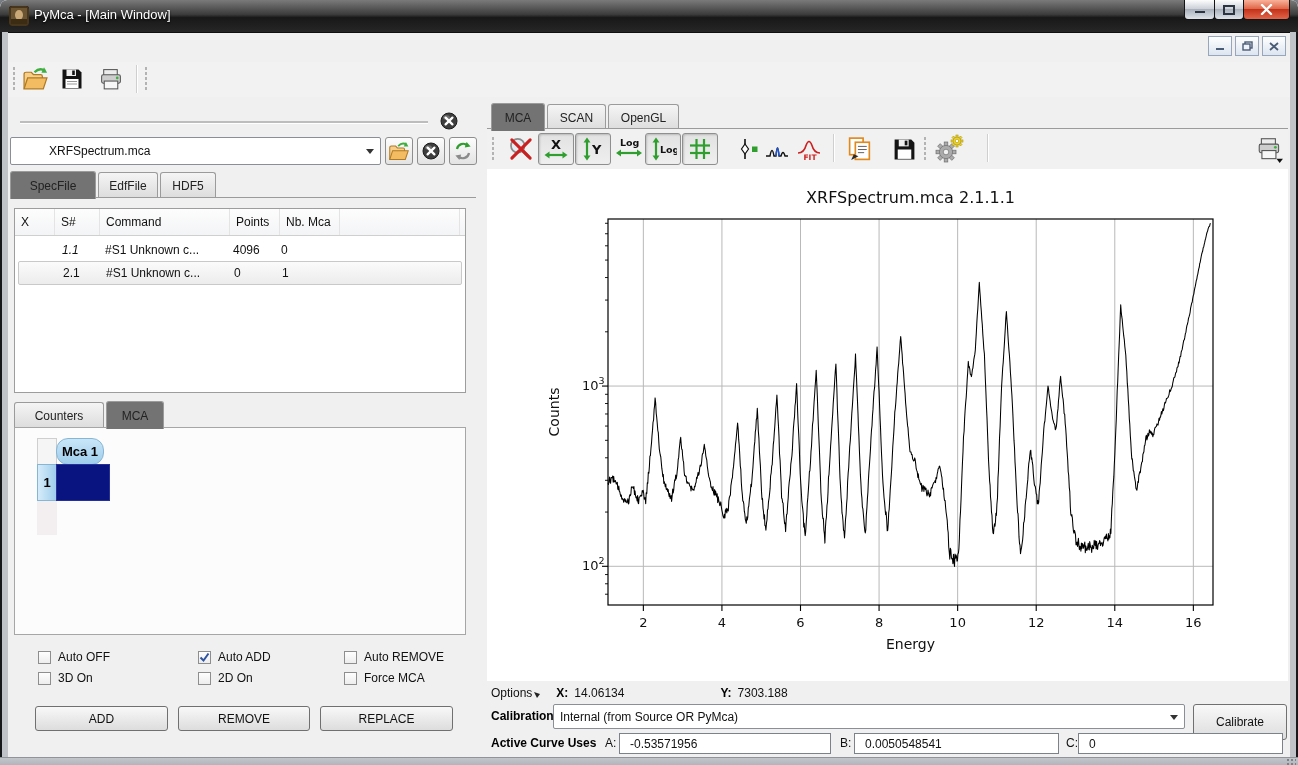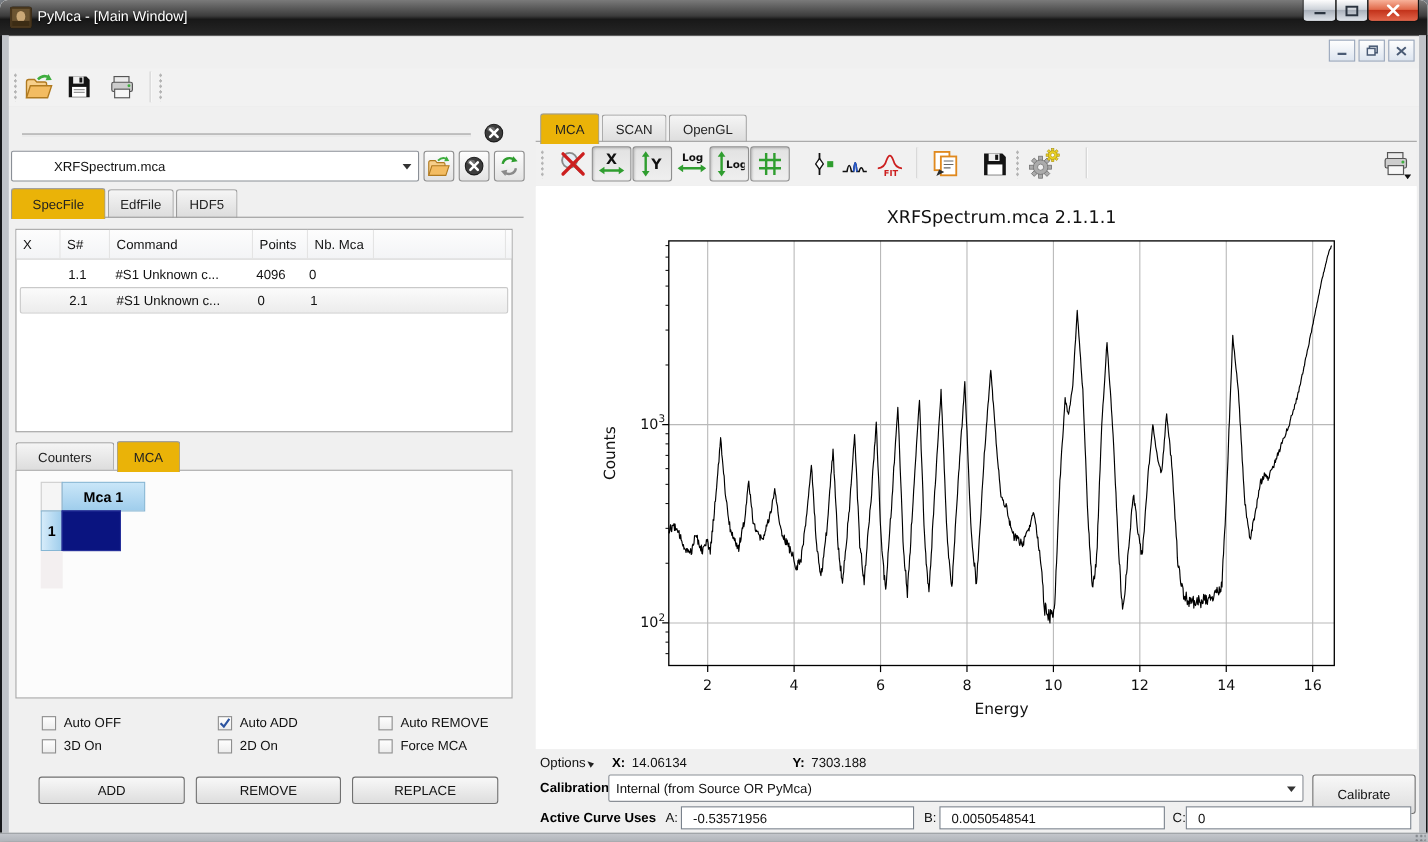--- a/index.html
+++ b/index.html
@@ -20,21 +20,21 @@
   .toolbar{left:8px;top:62px;width:1282px;height:35px;background:#f2f2f2;border-bottom:1px solid #dcdcdc;}
   .tb-handle{width:4px;height:26px;top:4px;background-image:radial-gradient(#b3b3b3 1px,transparent 1.2px);background-size:4px 5px;}
   .tb-sep{width:1px;height:28px;top:3px;background:#cfcfcf;border-right:1px solid #fff;}
   
   .client{left:8px;top:97px;width:1282px;height:660px;background:#f0f0f0;}
   .frame-bottom{left:0;top:757px;width:1298px;height:8px;background:linear-gradient(#c3c6cb,#aeb2b8);border-top:1px solid #909499;border-bottom:2px solid #17181a;}
   .frame-left{left:0;top:32px;width:8px;height:725px;background:linear-gradient(90deg,#17181a 0,#17181a 2px,#c0c3c8 2px);}
   .frame-right{left:1290px;top:32px;width:8px;height:725px;background:linear-gradient(270deg,#17181a 0,#17181a 2px,#c0c3c8 2px);}
   
   .tab{box-sizing:border-box;height:26px;border:1px solid #9b9b9b;border-bottom:none;border-radius:3px 3px 0 0;background:linear-gradient(#f5f5f5,#dcdcdc);font-size:12px;color:#222;display:inline-flex;align-items:center;justify-content:center;margin-right:2px;position:relative;}
-  .tab.active{background:#eab308;height:28px;z-index:3;}
+  .tab.active{background:#737373;height:28px;z-index:3;}
   .tabline{height:1px;background:#9b9b9b;}
   .combo{box-sizing:border-box;border:1px solid #8a8f96;background:#fff;border-radius:2px;font-size:12px;color:#111;display:flex;align-items:center;padding:0 22px 0 6px;position:relative;}
   .combo .arrow{position:absolute;right:6px;top:50%;margin-top:-2px;width:0;height:0;border-left:4px solid transparent;border-right:4px solid transparent;border-top:5px solid #333;}
   .btn3d{box-sizing:border-box;border:1px solid #8e8e8e;border-radius:3px;background:linear-gradient(#fdfdfd,#e3e3e3);display:flex;align-items:center;justify-content:center;}
   .pushbtn{box-sizing:border-box;border:1px solid #707070;border-radius:3px;background:linear-gradient(#f8f8f8,#dddddd);font-size:12px;color:#111;display:flex;align-items:center;justify-content:center;}
   .tool-btn{box-sizing:border-box;width:36px;height:32px;display:flex;align-items:center;justify-content:center;border-radius:3px;border:1px solid transparent;}
   .tool-btn.pressed{border:1px solid #8f8f8f;background:linear-gradient(#e2e2e2,#efefef);box-shadow:inset 1px 1px 2px rgba(0,0,0,.18);}
   .check-item{position:absolute;display:flex;align-items:center;gap:7px;font-size:12px;color:#111;padding-left:14px;}
   .check-box{width:13px;height:13px;box-sizing:border-box;border:1px solid #8e8e8e;background:linear-gradient(#fefefe,#ededed);display:flex;align-items:center;justify-content:center;}
   .field{box-sizing:border-box;border:1px solid #7a828c;background:#fff;font-size:12px;color:#111;display:flex;align-items:center;padding:0 10px;}
@@ -182,40 +182,40 @@
             <div class="scan-hcell" style="width: 40px;">X</div>
             <div class="scan-hcell" style="width: 45px;">S#</div>
             <div class="scan-hcell" style="width: 130px;">Command</div>
             <div class="scan-hcell" style="width: 50px;">Points</div>
             <div class="scan-hcell" style="width: 60px;">Nb. Mca</div>
             <div class="scan-hcell" style="width: 120px;"></div>
           </div>
         <div style="padding-top:3px;">
             <div class="scan-row" style="margin: 0px 3px;">
               <div class="scan-cell" style="width: 38px;"></div>
-              <div class="scan-cell" style="width: 43px;">1.1</div>
+              <div class="scan-cell" style="width: 43px; font-style: italic;">1.1</div>
               <div class="scan-cell" style="width: 128px;">#S1 Unknown c...</div>
               <div class="scan-cell" style="width: 48px;">4096</div>
               <div class="scan-cell" style="width: 58px;">0</div>
             </div>
             <div class="scan-row selected" style="margin: 0px 3px;">
               <div class="scan-cell" style="width: 38px;"></div>
               <div class="scan-cell" style="width: 43px;">2.1</div>
               <div class="scan-cell" style="width: 128px;">#S1 Unknown c...</div>
               <div class="scan-cell" style="width: 48px;">0</div>
               <div class="scan-cell" style="width: 58px;">1</div>
             </div>
           </div>
       </div>
 
       <div class="abs" style="left:6px;top:301px;"><div class="tab" style="width: 90px;">Counters</div><div class="tab active" style="width: 58px;">MCA</div></div>
 
       <div class="abs groupbox" style="left:6px;top:327px;width:452px;height:208px;">
         <div class="abs" style="left:22px;top:10px;width:20px;height:27px;background:#f5f5f5;border:1px solid #cfcfcf;box-sizing:border-box;"></div>
-        <div class="abs mca-hdr" style="left:41px;top:10px;width:76px;height:27px;">Mca 1</div>
+        <div class="abs mca-hdr" style="left:41px;top:10px;width:48px;height:27px;border-radius:12px;">Mca 1</div>
         <div class="abs mca-hdr" style="left:22px;top:36px;width:20px;height:37px;background:linear-gradient(90deg,#d6ecfa,#9fcdec);">1</div>
         <div class="abs" style="left:41px;top:36px;width:54px;height:37px;background:#0a1480;border:1px solid #26309a;box-sizing:border-box;"></div>
         <div class="abs" style="left:22px;top:73px;width:20px;height:34px;background:#f3eff0;"></div>
       </div>
 
       <div>
           <div class="check-item" style="left: 16px; top: 550px;">
             <span class="check-box"></span>
             <span>Auto OFF</span>
           </div>

